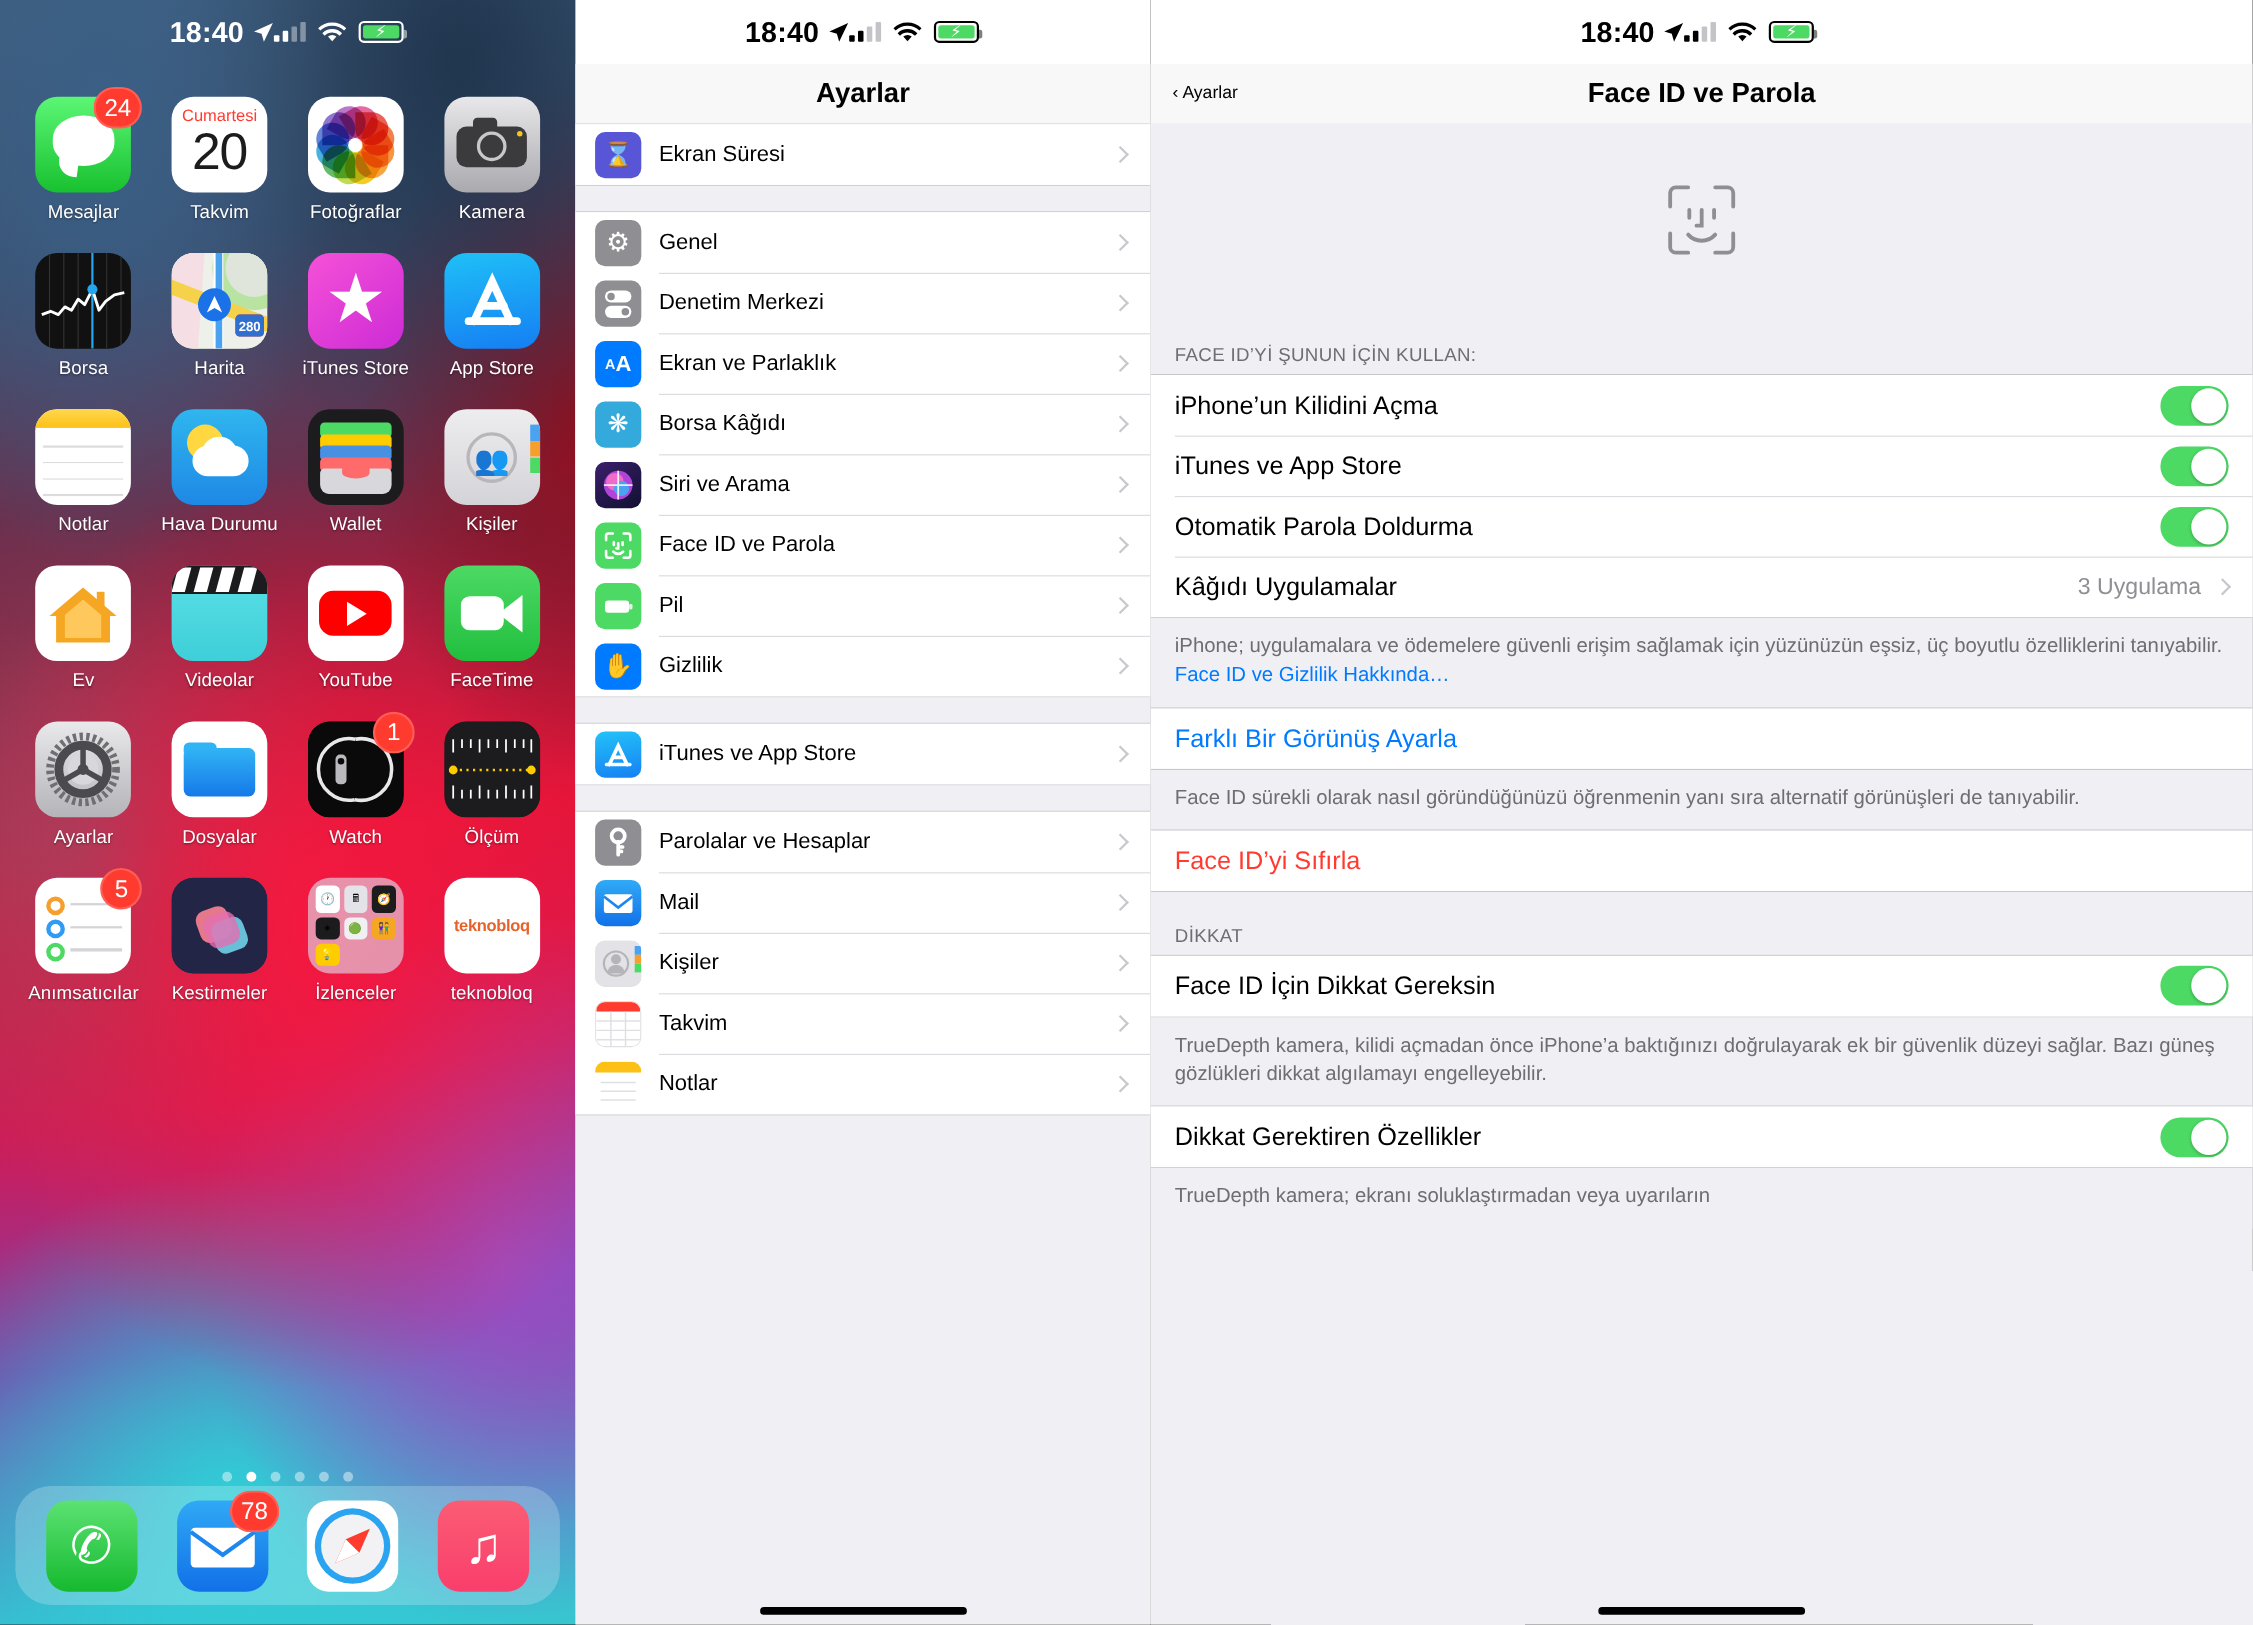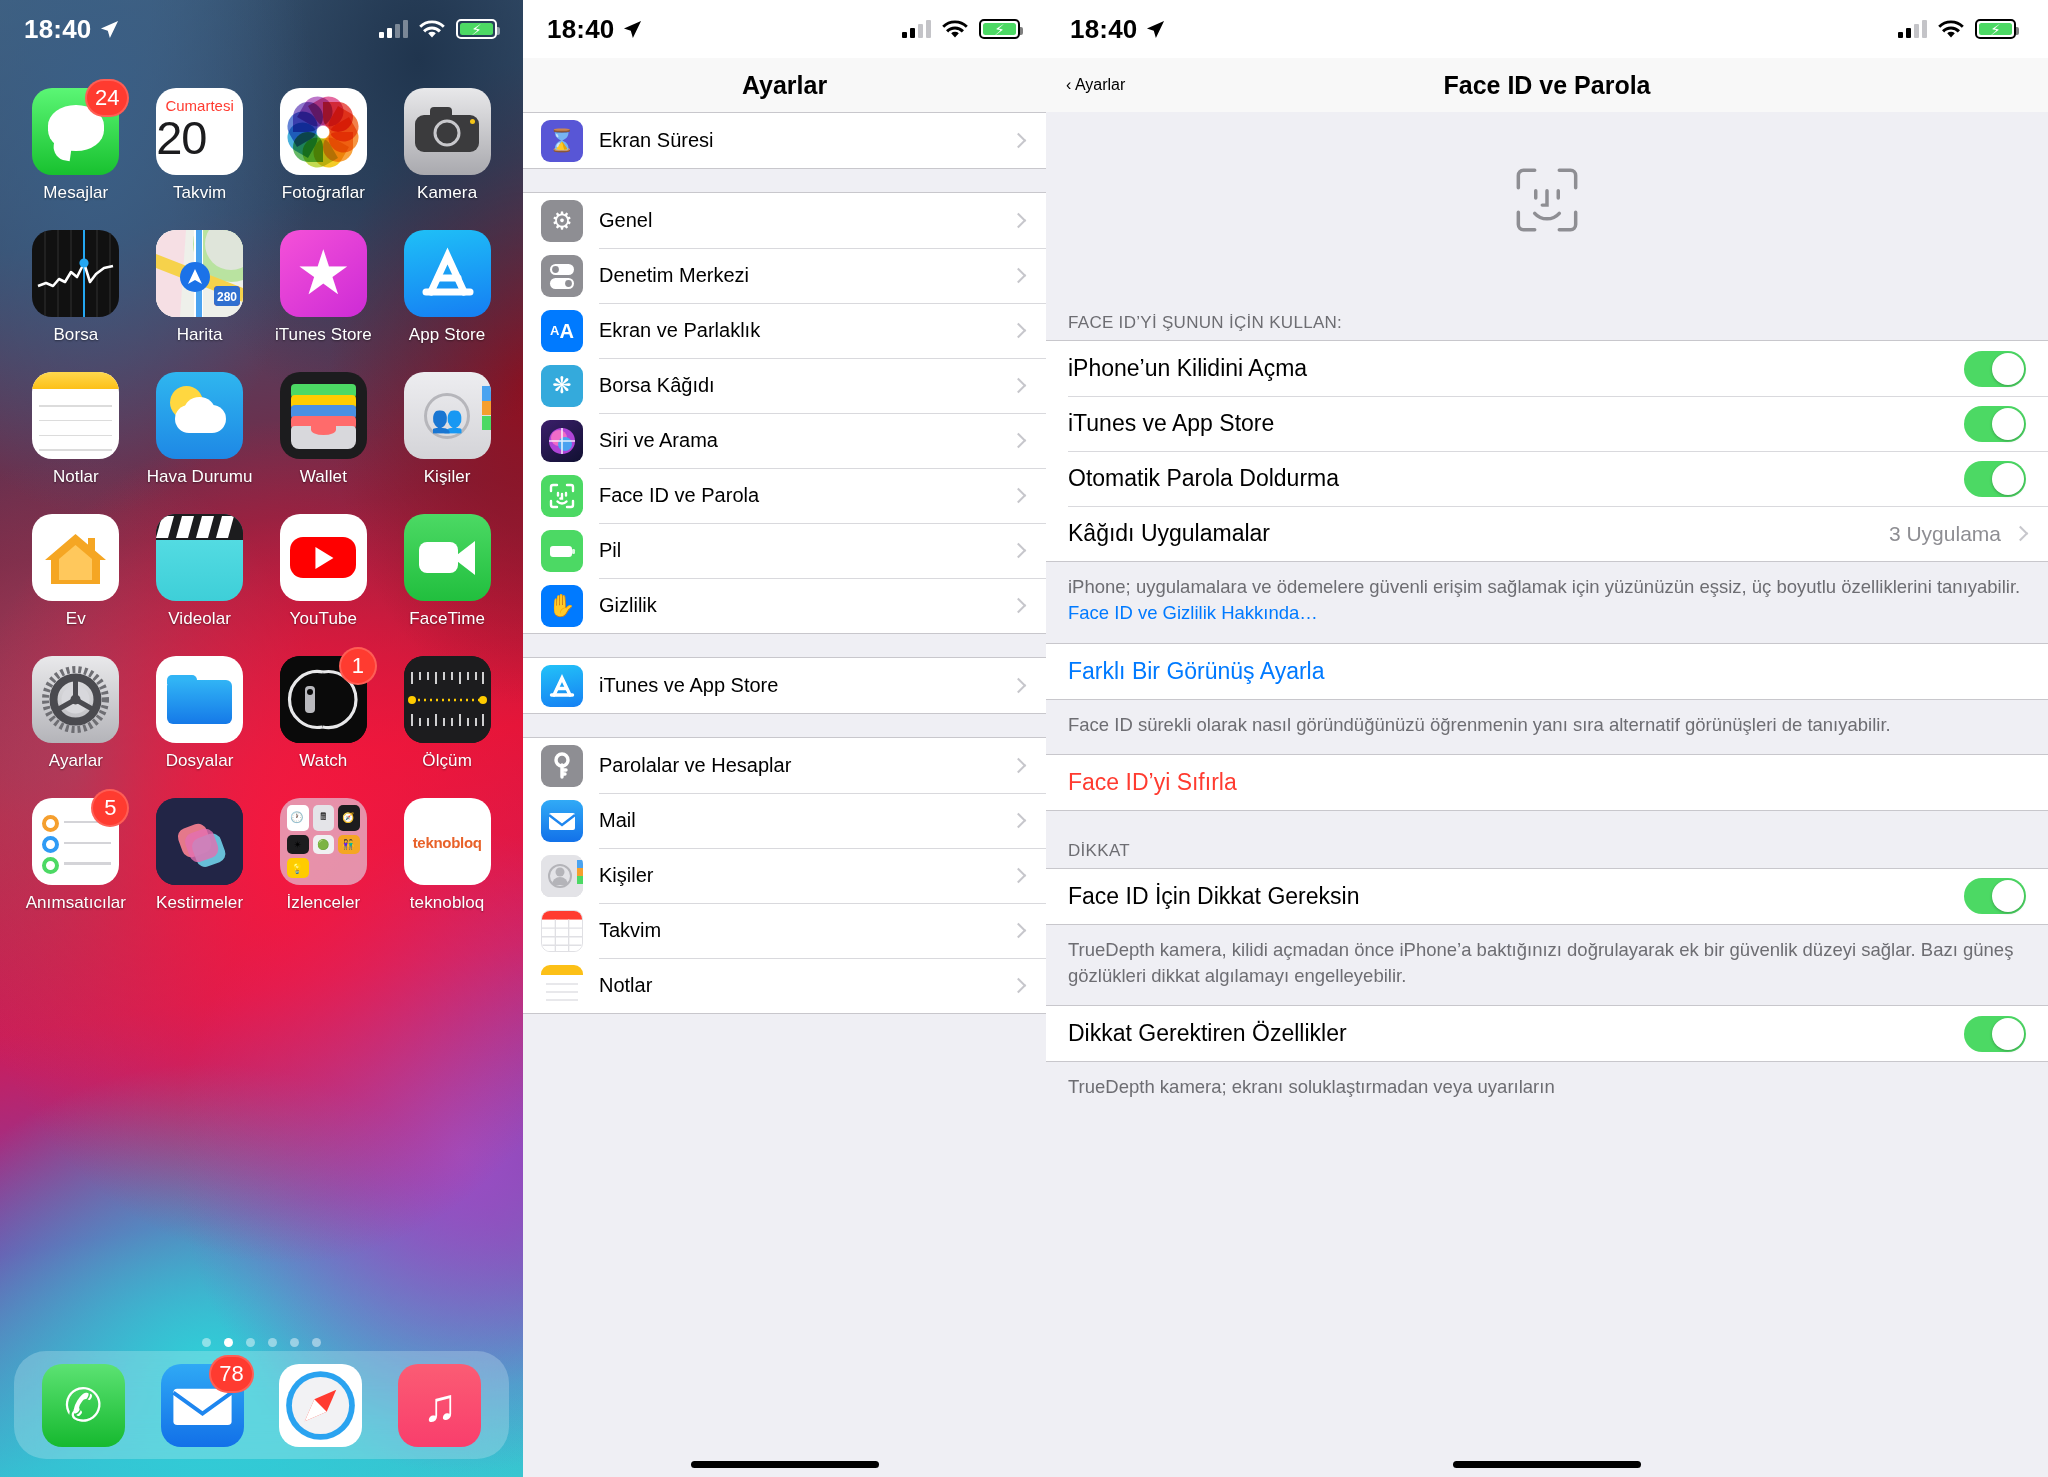--- a/index.html
+++ b/index.html
@@ -8,21 +8,21 @@
   .stage { position:relative; width:2048px; height:1477px; display:flex; }
 
   
   .panel { position:relative; height:1477px; overflow:hidden; }
   .p1 { width:523px; }
   .p2 { width:523px; background:#fff; }
   .p3 { width:1002px; background:#fff; }
 
   
   .statusbar { position:absolute; top:0; left:0; right:0; height:58px;
-    display:flex; align-items:center; justify-content:space-between;
+    display:flex; align-items:center; justify-content:center;
     padding:0 26px 0 24px; z-index:30; }
   .sb-time { font-size:26px; font-weight:700; letter-spacing:.2px;
     display:flex; align-items:center; gap:8px; }
   .sb-right { display:flex; align-items:center; gap:11px; }
   .loc-arrow { width:19px; height:19px; display:block; }
   .bars { display:flex; align-items:flex-end; gap:3px; height:18px; }
   .bars i { display:block; width:5px; border-radius:1px; }
   .bars i:nth-child(1){ height:6px; }
   .bars i:nth-child(2){ height:10px; }
   .bars i:nth-child(3){ height:14px; }
@@ -74,21 +74,21 @@
 
   
   .ic-msg  { background:linear-gradient(180deg,#5bf675,#18c12f); }
   .ic-msg .bub { position:absolute; left:18%; top:20%; width:64%; height:52%;
     background:#fff; border-radius:50%/46%; }
   .ic-msg .tail{ position:absolute; left:24%; bottom:17%; width:18px; height:18px;
     background:#fff; border-radius:0 0 0 14px; transform:rotate(8deg); }
   .ic-cal  { background:#fff; }
   .ic-cal .d{ position:absolute; left:0; right:0; top:9px; text-align:center;
     font-size:15px; color:#ff3b30; font-weight:400; }
-  .ic-cal .n{ position:absolute; left:0; right:0; top:22px; 
+  .ic-cal .n{ position:absolute; left:0; right:0; top:22px; text-align:center;
     font-size:47px; color:#1c1c1e; font-weight:300; letter-spacing:-1px; }
   .ic-photos{ background:#fff; }
   .ic-photos .pet{ position:absolute; left:50%; top:50%; width:30px; height:30px;
     border-radius:50% 0 50% 50%; transform-origin:0 0; opacity:.85;
     mix-blend-mode:multiply; }
   .ic-cam { background:linear-gradient(180deg,#e8e8ea,#a9a9ae); }
   .ic-cam .body{ position:absolute; left:13%; top:31%; width:74%; height:42%;
     background:#3b3b3d; border-radius:9px; }
   .ic-cam .hump{ position:absolute; left:30%; top:22%; width:26%; height:14%;
     background:#3b3b3d; border-radius:4px 4px 0 0;}

